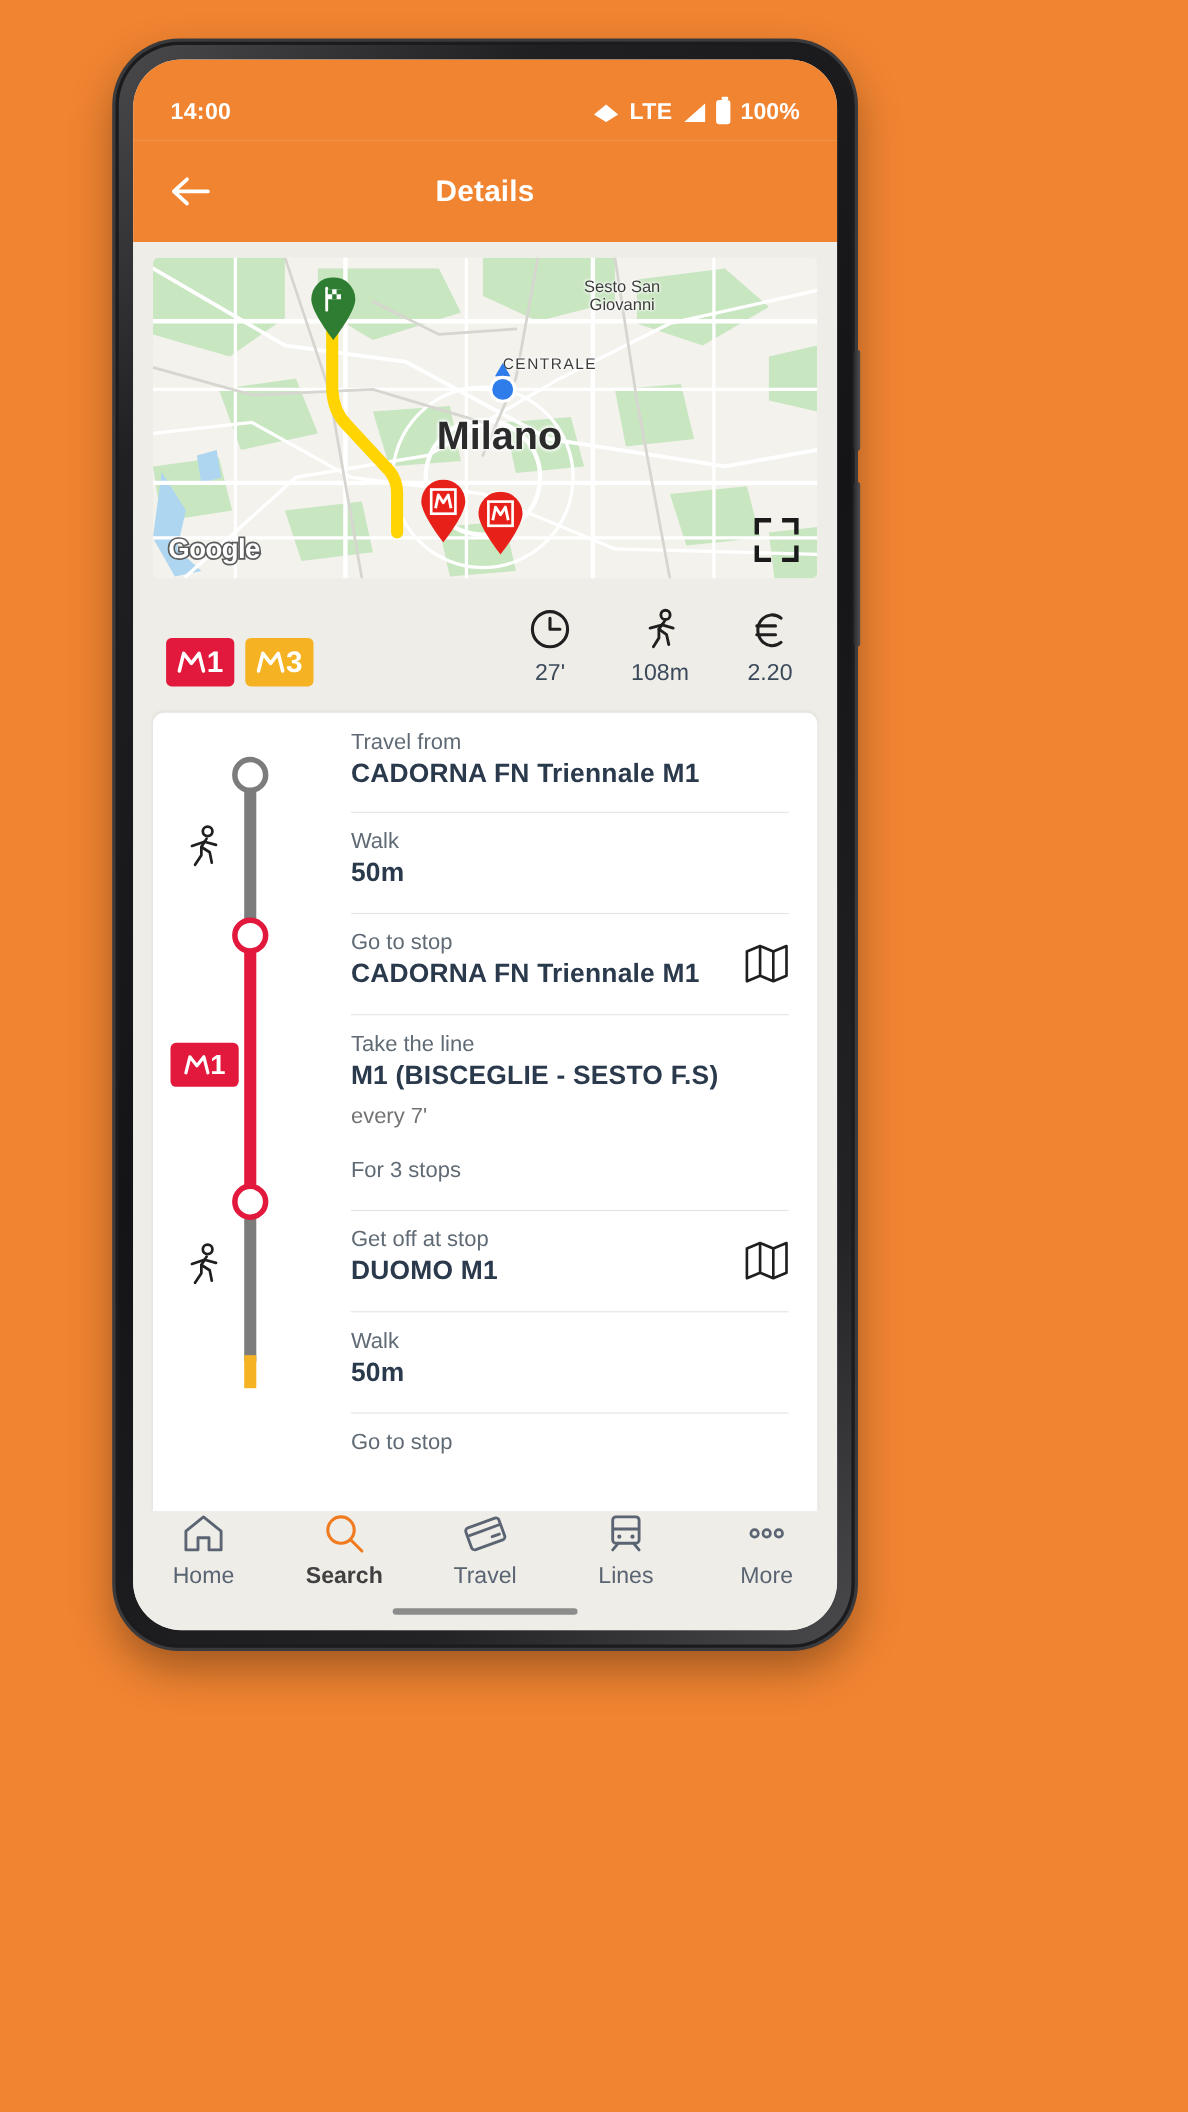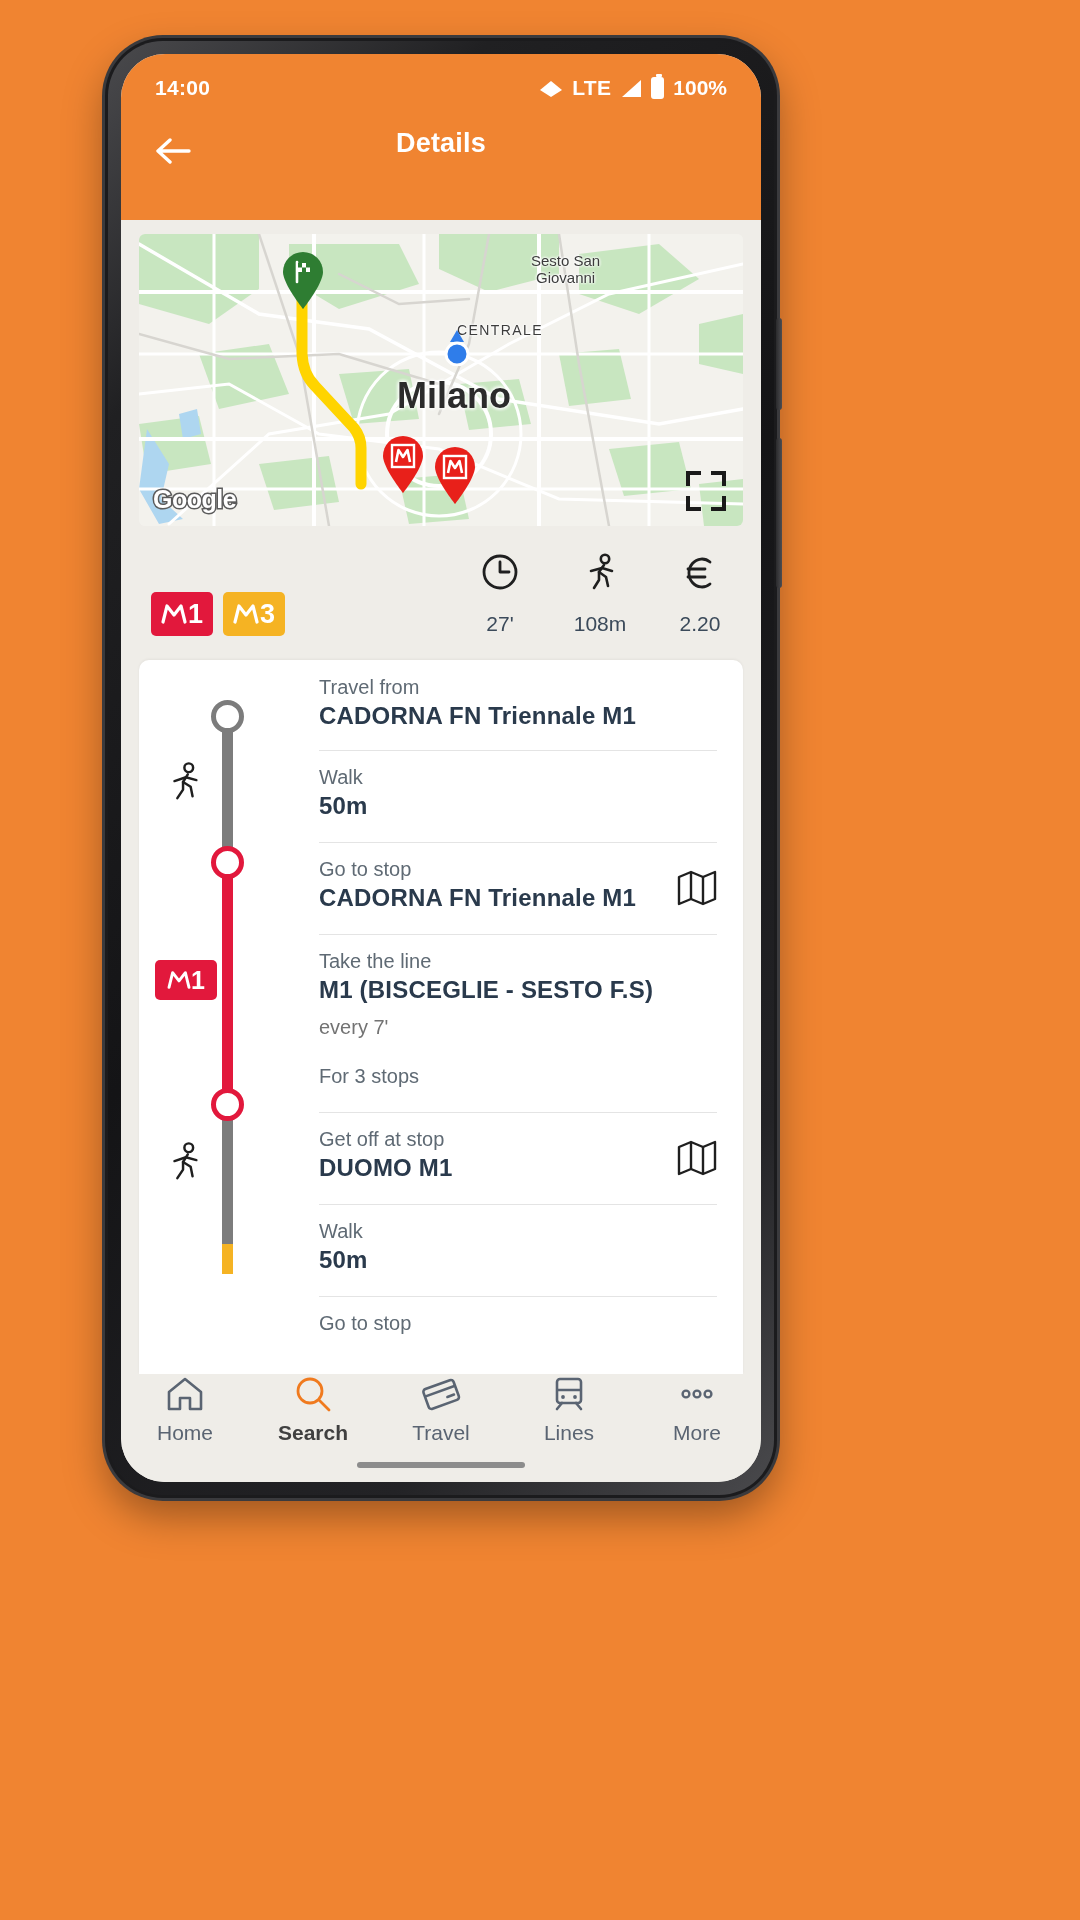--- a/index.html
+++ b/index.html
@@ -37,37 +37,37 @@
     width: 640px; height: 1428px;
     border-radius: 44px;
     overflow: hidden;
     background: #EFEDE8;
     display: flex; flex-direction: column;
   }
 
   
   #status-bar {
     height: 74px; background: #F08431;
-    display: flex; align-items: flex-start; justify-content: space-between;
+    display: flex; align-items: center; justify-content: space-between;
     padding: 22px 34px 0 34px;
     color: #fff;
   }
   #status-time { font-size: 21px; font-weight: 600; letter-spacing: .3px; }
   #status-right { display: flex; align-items: center; gap: 9px; }
   .wifi-ico { width: 24px; height: 17px; }
   .lte-txt { font-size: 21px; font-weight: 600; letter-spacing: .3px; }
   .sig-ico { width: 22px; height: 19px; }
   .bat-ico { width: 13px; height: 22px; border: 2.5px solid #fff; border-radius: 3px; background:#fff; position: relative; }
   .bat-ico::after{ content:""; position:absolute; top:-5px; left:2.5px; width:6px; height:3px; background:#fff; border-radius:1px; }
   .bat-pct { font-size: 21px; font-weight: 600; }
 
   
   #app-bar {
     height: 92px; background: #F08431;
-    display: flex; position: relative;
+    display: flex; align-items: center; position: relative;
     padding: 0 30px;
   }
   #back-button { width: 46px; height: 46px; display:flex; align-items:center; justify-content:center; cursor:pointer; }
   #page-title {
     position: absolute; left: 0; right: 0; text-align: center;
     color: #fff; font-size: 27px; font-weight: 700; letter-spacing: .2px;
     pointer-events: none;
   }
 
   
@@ -112,21 +112,21 @@
     padding: 26px 30px 24px 30px;
   }
   #summary-lines { display:flex; gap: 10px; align-items:center; }
   .line-badge {
     min-width: 62px; height: 44px; border-radius: 5px;
     display:flex; align-items:center; justify-content:center; gap:1px;
     color:#fff; font-weight: 700; font-size: 27px; padding: 0 7px;
   }
   .metro-m { font-size: 26px; font-weight: 800; letter-spacing:-1px; }
   #summary-metrics { display:flex; gap: 38px; align-items:flex-end; }
-  .metric { display:flex; flex-direction:column; align-items:center; gap: 20px; width: 62px; }
+  .metric { display:flex; flex-direction:column; align-items:center; gap: 8px; width: 62px; }
   .metric-val { font-size: 21px; color: #3b4a5a; font-weight: 500; }
 
   
   #itinerary-card {
     margin: 0 18px; background: #fff; border-radius: 10px 10px 0 0;
     flex: 1; position: relative; overflow: hidden;
     box-shadow: 0 -1px 3px rgba(0,0,0,.05);
   }
   #timeline { position:absolute; left: 0; top: 0; bottom: 0; width: 180px; }
   .tl-line { position:absolute; left: 83px; width: 11px; }

